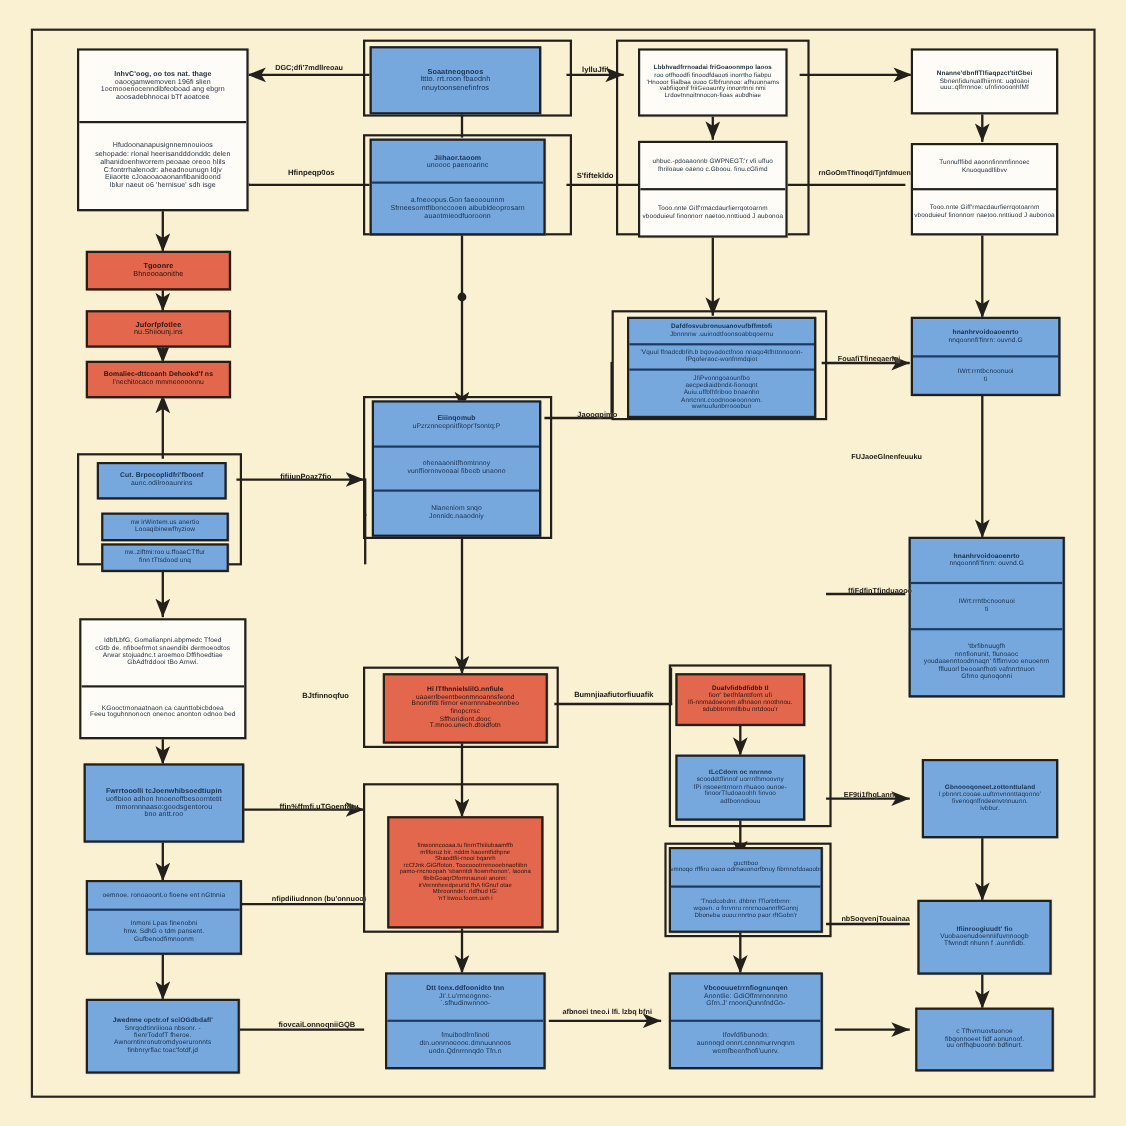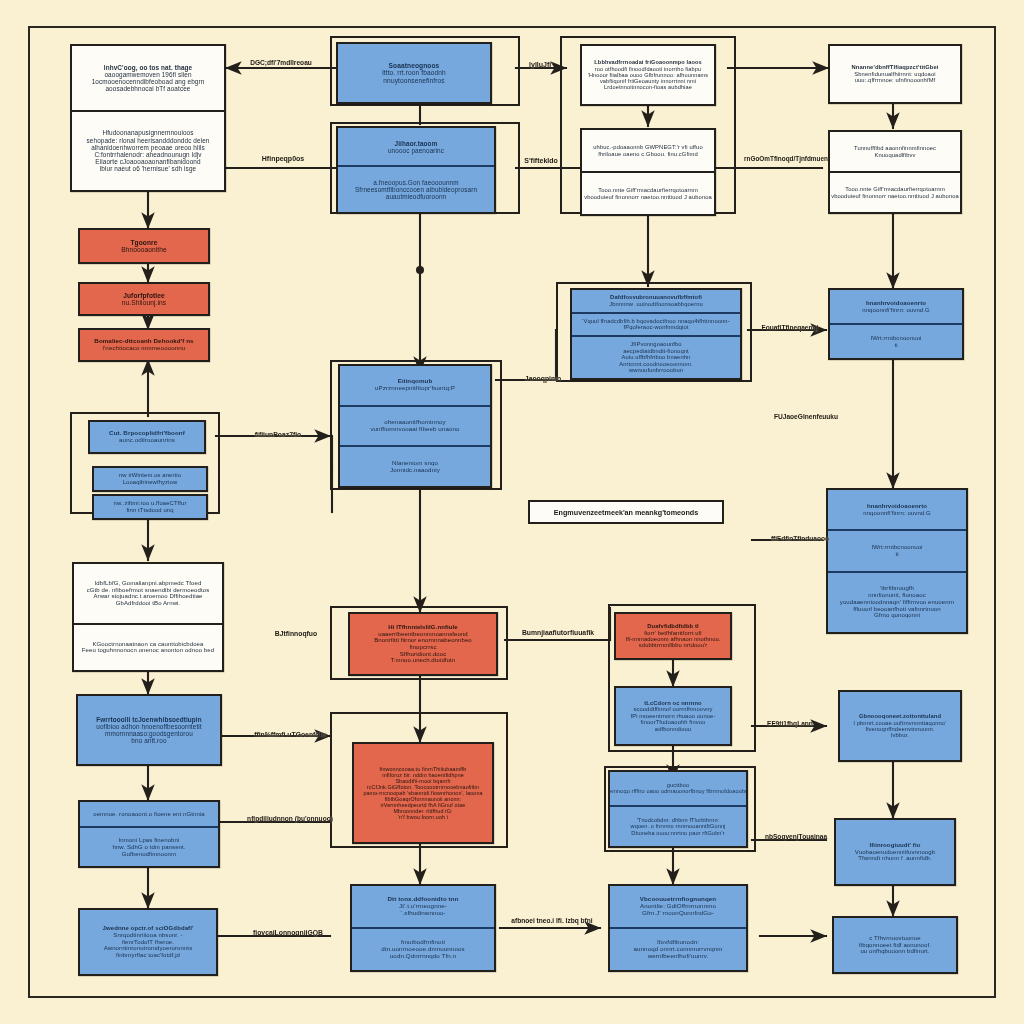--- a/index.html
+++ b/index.html
@@ -529,21 +529,20 @@
   </div>
 
   <div class="node blue" style="left:832px; top:916px; width:126px; height:58px; font-size:6.0px;">
     <div class="seg">
       <span class="t">c  Tfhvrnuovtuonoe</span>
       <span class="t">fibqonnoeet  fidf  aonunoof.</span>
       <span class="t">uu  onfhqbuoonn  bdfinurt.</span>
     </div>
   </div>
 
-  <div class="notebox" style="left:528px; top:500px; width:196px; height:24px; font-size:7.2px;">Engmuvenzeetmeek'an meankg'tomeonds</div>
 
   <div class="edgelabel" style="left:281px; top:62px;  font-size:6.6px;">DGC;dfi'7mdllreoau</div>
   <div class="edgelabel" style="left:283px; top:158px; font-size:7.0px;">Hfinpeqp0os</div>
   <div class="edgelabel" style="left:541px; top:64px;  font-size:7.0px;">lylluJfi'</div>
   <div class="edgelabel" style="left:541px; top:160px; font-size:7.0px;">S'fiftekldo</div>
   <div class="edgelabel" style="left:786px; top:158px; font-size:6.4px;">rnGoOmTfinoqd/Tjnfdmuen</div>
   <div class="edgelabel" style="left:543px; top:378px; font-size:6.8px;">Jaooqpimo</div>
   <div class="edgelabel" style="left:790px; top:327px; font-size:6.6px;">FouafiTfineqaenqj</div>
   <div class="edgelabel" style="left:806px; top:416px; font-size:6.6px;">FUJaoeGlnenfeuuku</div>
   <div class="edgelabel" style="left:278px; top:434px; font-size:6.8px;">fifiiunPoaz7fio</div>

